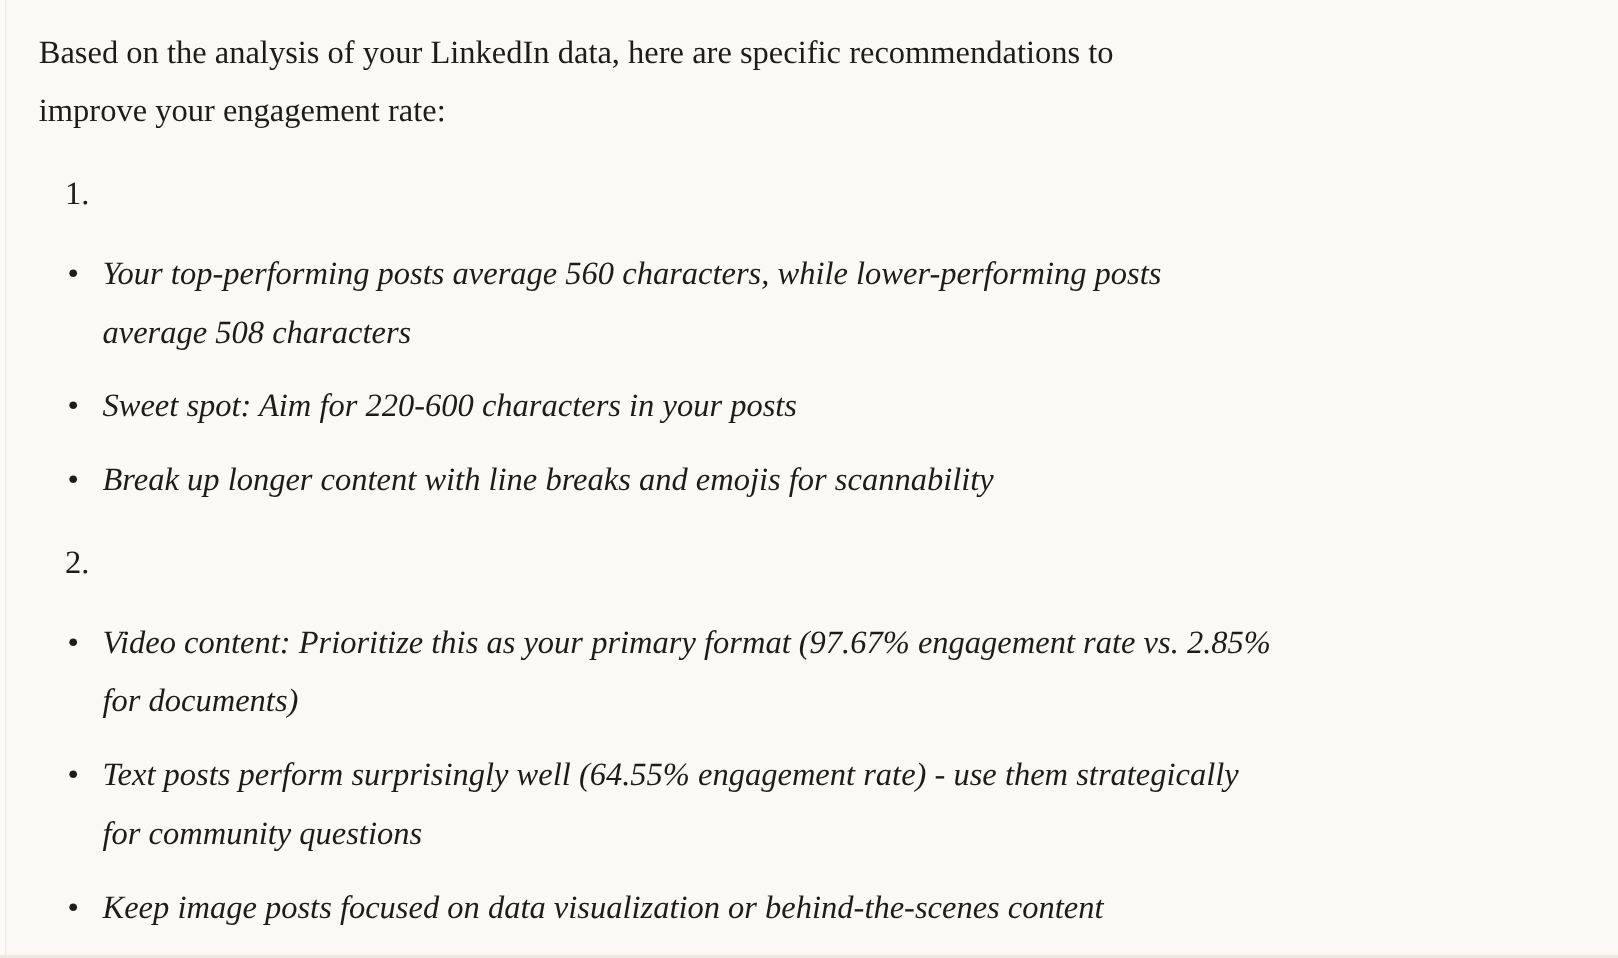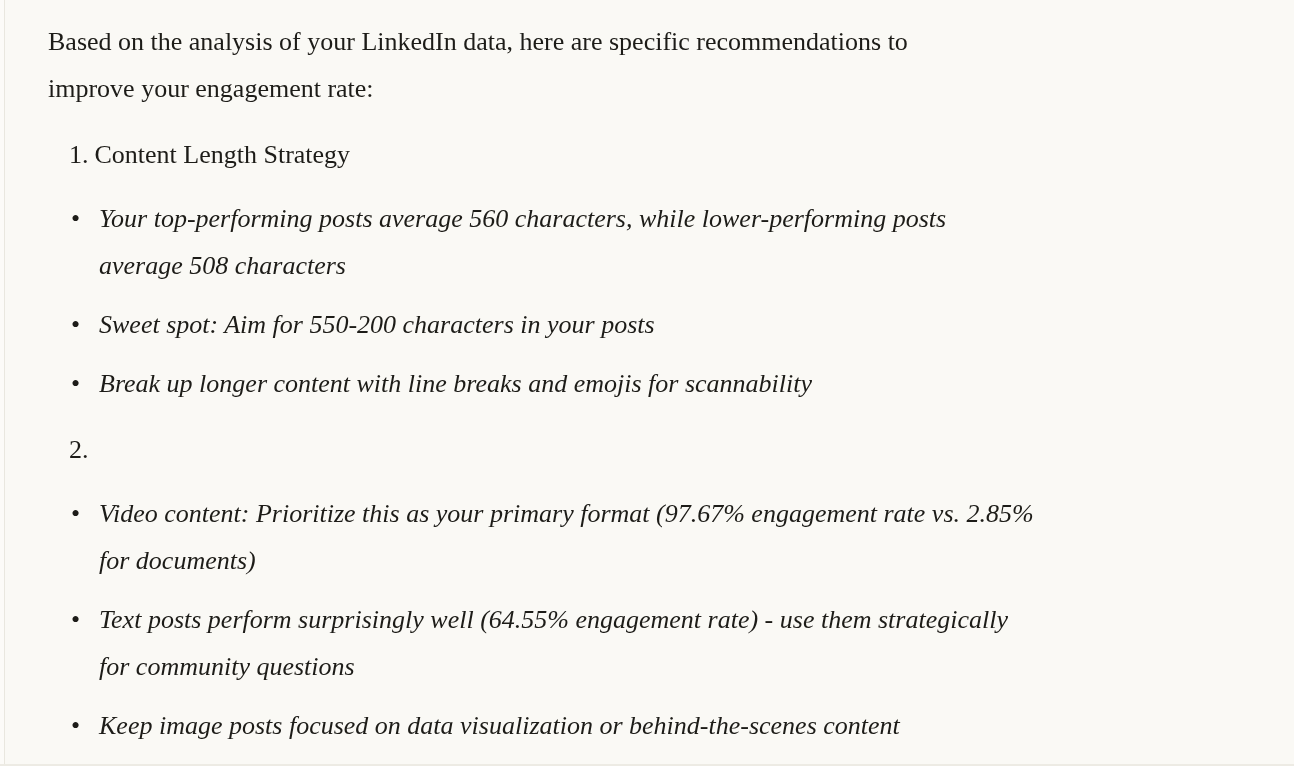--- a/index.html
+++ b/index.html
@@ -24,21 +24,21 @@
     background: #fcfbf8;
     border-right: 1px solid #e9e7df;
   }
   .bottom-edge {
     position: fixed;
     left: 0; right: 0; bottom: 0;
     height: 2px;
     background: #edebe4;
   }
   .content {
-    padding: 18px 40px 0 48px;
+    padding: 18px 40px 0 31px;
   }
   .para {
     margin: 0 0 19px 0;
     white-space: pre-line;
   }
   .num-row {
     display: flex;
     margin: 0 0 17px 21px;
   }
   .num-marker {
@@ -73,32 +73,31 @@
 
 <div class="left-edge"></div>
 
 <main class="content">
 
   <p class="para">Based on the analysis of your LinkedIn data, here are specific recommendations to
 improve your engagement rate:</p>
 
   <div class="num-row">
     <span class="num-marker">1.</span>
-    <span class="num-title">Content Length Strategy</span>
   </div>
 
   <ul class="bullets">
     <li class="bullet-row">
       <span class="dot">•</span>
       <span class="bullet-text">Your top-performing posts average 560 characters, while lower-performing posts
 average 508 characters</span>
     </li>
     <li class="bullet-row">
       <span class="dot">•</span>
-      <span class="bullet-text">Sweet spot: Aim for 550-200 characters in your posts</span>
+      <span class="bullet-text">Sweet spot: Aim for 220-600 characters in your posts</span>
     </li>
     <li class="bullet-row">
       <span class="dot">•</span>
       <span class="bullet-text">Break up longer content with line breaks and emojis for scannability</span>
     </li>
   </ul>
 
   <div class="num-row">
     <span class="num-marker">2.</span>
   </div>

